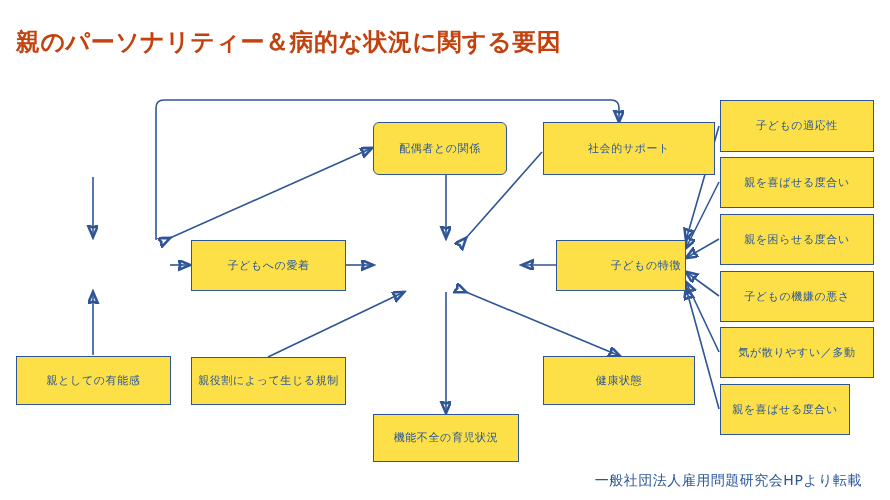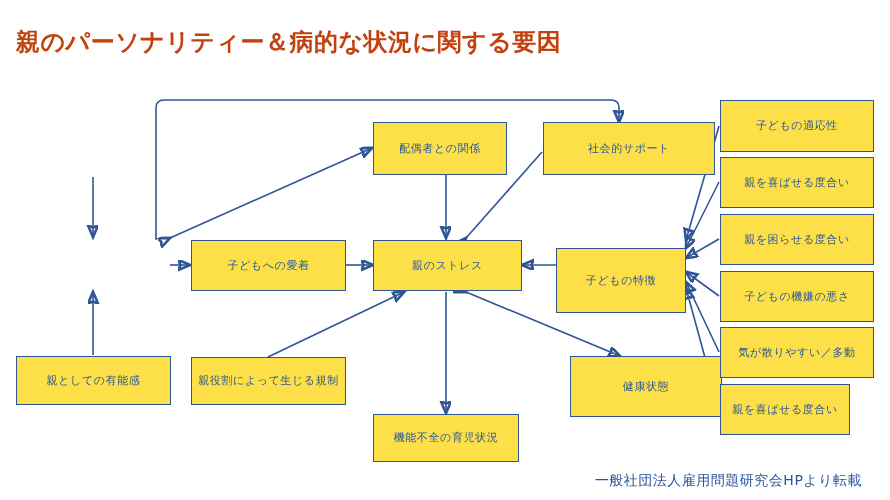--- a/index.html
+++ b/index.html
@@ -122,53 +122,50 @@
       <line x1="719" y1="126" x2="686" y2="240" marker-end="url(#ah)"></line>
       <line x1="719" y1="182" x2="686" y2="248" marker-end="url(#ah)"></line>
       <line x1="719" y1="239" x2="686" y2="258" marker-end="url(#ah)"></line>
       <line x1="719" y1="296" x2="686" y2="272" marker-end="url(#ah)"></line>
       <line x1="719" y1="352" x2="686" y2="282" marker-end="url(#ah)"></line>
       <line x1="719" y1="409" x2="686" y2="288" marker-end="url(#ah)"></line>
     </svg>
 
 
 
-    <div class="node" style="left:373px; top:122px; width:134px; height:53px;">
+    <div class="node" style="left:373px; top:122px; width:134px; height:53px;border-radius:6px;">
       <span>配偶者との関係</span>
     </div>
 
     <div class="node" style="left:543px; top:122px; width:172px; height:53px;">
       <span>社会的サポート</span>
     </div>
 
     <div class="node" style="left:191px; top:240px; width:155px; height:51px;">
       <span>子どもへの愛着</span>
     </div>
 
-    <div class="node" style="left:373px; top:240px; width:149px; height:51px;">
-      <span>親のストレス</span>
-    </div>
 
-    <div class="node" style="left:556px; top:248px; width:130px; height:65px;">
+    <div class="node" style="left:556px; top:240px; width:130px; height:51px;justify-content:flex-end;">
       <span>子どもの特徴</span>
     </div>
 
     <div class="node" style="left:16px; top:356px; width:155px; height:49px;">
       <span>親としての有能感</span>
     </div>
 
     <div class="node" style="left:191px; top:357px; width:155px; height:48px;">
       <span>親役割によって生じる規制</span>
     </div>
 
     <div class="node" style="left:373px; top:414px; width:146px; height:48px;">
       <span>機能不全の育児状況</span>
     </div>
 
-    <div class="node" style="left:570px; top:356px; width:152px; height:61px;">
+    <div class="node" style="left:543px; top:356px; width:152px; height:49px;">
       <span>健康状態</span>
     </div>
 
     <div class="node" style="left:720px; top:100px; width:154px; height:52px;">
       <span>子どもの適応性</span>
     </div>
 
     <div class="node" style="left:720px; top:157px; width:154px; height:51px;">
       <span>親を喜ばせる度合い</span>
     </div>

